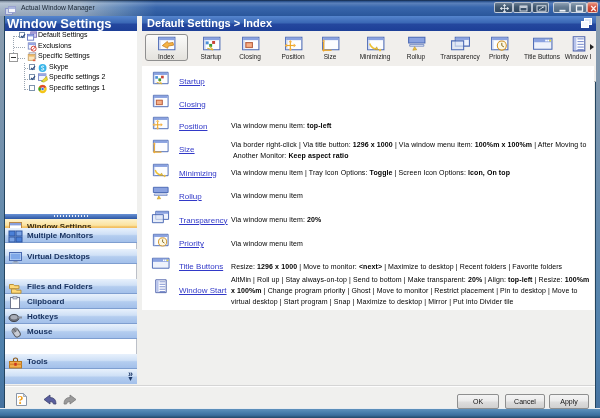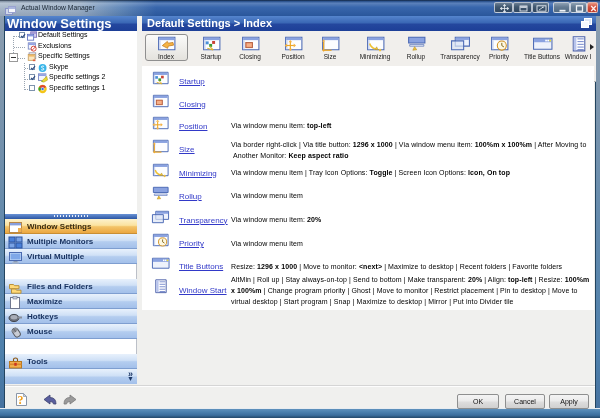--- a/index.html
+++ b/index.html
@@ -251,53 +251,53 @@
     </div>
   <div id="sidebar">
     <div class="sbtn sel" style="top:0px;">
         <span class="sic s-ws"><svg width="15" height="13">
             <rect x="1.5" y="1.5" width="12" height="10" fill="#fff" stroke="#b88848"></rect>
             <rect x="2" y="2" width="11" height="2.4" fill="#88a0dd"></rect>
             <path d="M10 7 h3.5 v4 h-3.5 Z" fill="#f0b050"></path>
           </svg></span>
         <span class="txt">Window Settings</span>
       </div>
-    <div class="sbtn" style="top:15px;">
+    <div class="sbtn" style="top:9px;">
         <span class="sic s-mm"><svg width="15" height="13">
             <rect x="1" y="1" width="6" height="5" fill="#4a80d8" stroke="#2c55a0"></rect>
             <rect x="8" y="1" width="6" height="5" fill="#79a2e4" stroke="#2c55a0"></rect>
             <rect x="1" y="7" width="6" height="5" fill="#79a2e4" stroke="#2c55a0"></rect>
             <rect x="8" y="7" width="6" height="5" fill="#4a80d8" stroke="#2c55a0"></rect>
           </svg></span>
         <span class="txt">Multiple Monitors</span>
       </div>
     <div class="sbtn" style="top:30px;">
         <span class="sic s-vd"><svg width="15" height="13">
             <rect x="1.5" y="1.5" width="12" height="8" fill="#cfe2fa" stroke="#4a6ab0"></rect>
             <rect x="2.5" y="2.5" width="10" height="6" fill="#7fa8e8"></rect>
             <rect x="5.5" y="10" width="4" height="1.5" fill="#8898b0"></rect>
             <rect x="4" y="11.5" width="7" height="1" fill="#aab4c4"></rect>
           </svg></span>
-        <span class="txt">Virtual Multiple</span>
+        <span class="txt">Virtual Desktops</span>
       </div>
     <div class="sbtn" style="top:60px;">
         <span class="sic s-ff"><svg width="15" height="13">
             <g stroke="#b8913c">
               <path d="M1.5 3.5 h4 l1 1.2 h4.5 v3 h-9.5 Z" fill="#ffd978"></path>
               <path d="M3.5 8 h4 l1 1.2 h4.5 v3 h-9.5 Z" fill="#ffd978"></path>
             </g>
           </svg></span>
         <span class="txt">Files and Folders</span>
       </div>
     <div class="sbtn" style="top:75px;">
         <span class="sic s-cb"><svg width="15" height="13">
             <rect x="2.5" y="1.5" width="9" height="11" fill="#fff" stroke="#707890"></rect>
             <rect x="5" y="0.5" width="4" height="2.5" fill="#c8ccd8" stroke="#707890" stroke-width="0.6"></rect>
           </svg></span>
-        <span class="txt">Maximize</span>
+        <span class="txt">Clipboard</span>
       </div>
     <div class="sbtn" style="top:90px;">
         <span class="sic s-hk"><svg width="15" height="13">
             <ellipse cx="6" cy="7" rx="5" ry="3.6" fill="#6a6f7a" stroke="#42464e"></ellipse>
             <ellipse cx="6" cy="6.2" rx="3.4" ry="2.2" fill="#a8adb8"></ellipse>
             <rect x="10" y="5.5" width="4" height="2" fill="#8a8f9a"></rect>
           </svg></span>
         <span class="txt">Hotkeys</span>
       </div>
     <div class="sbtn" style="top:105px;text-align:center;">

